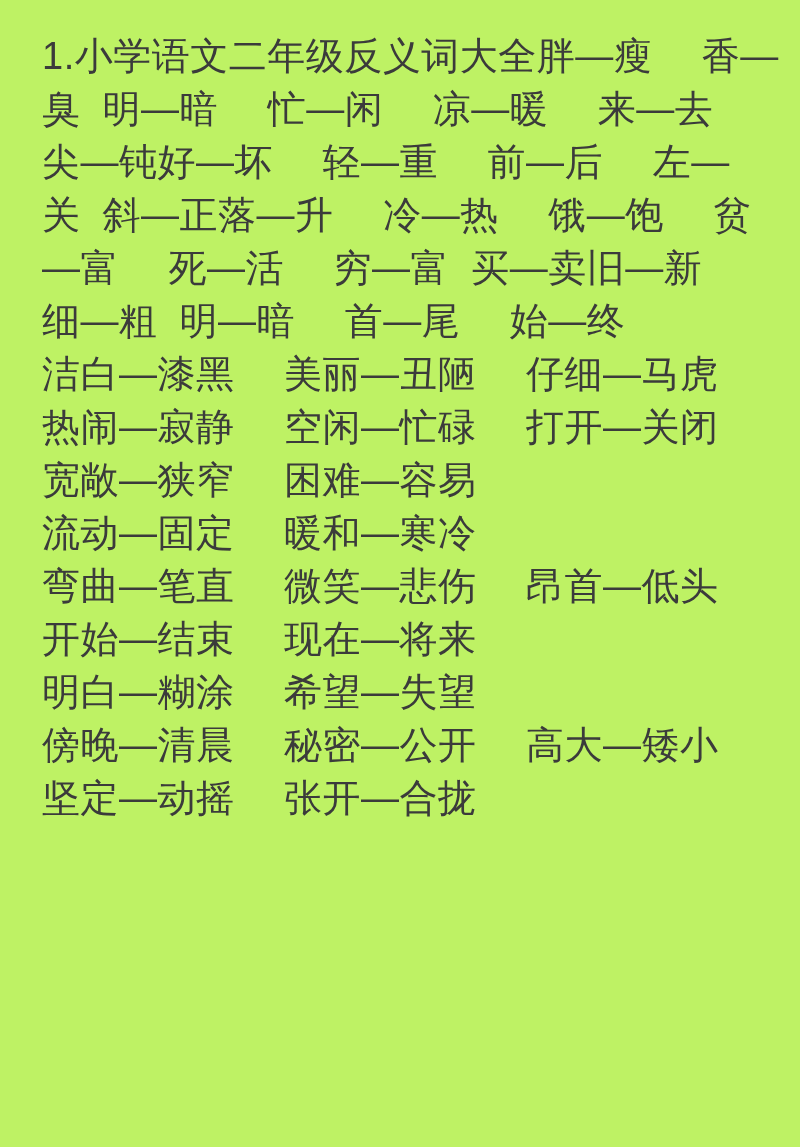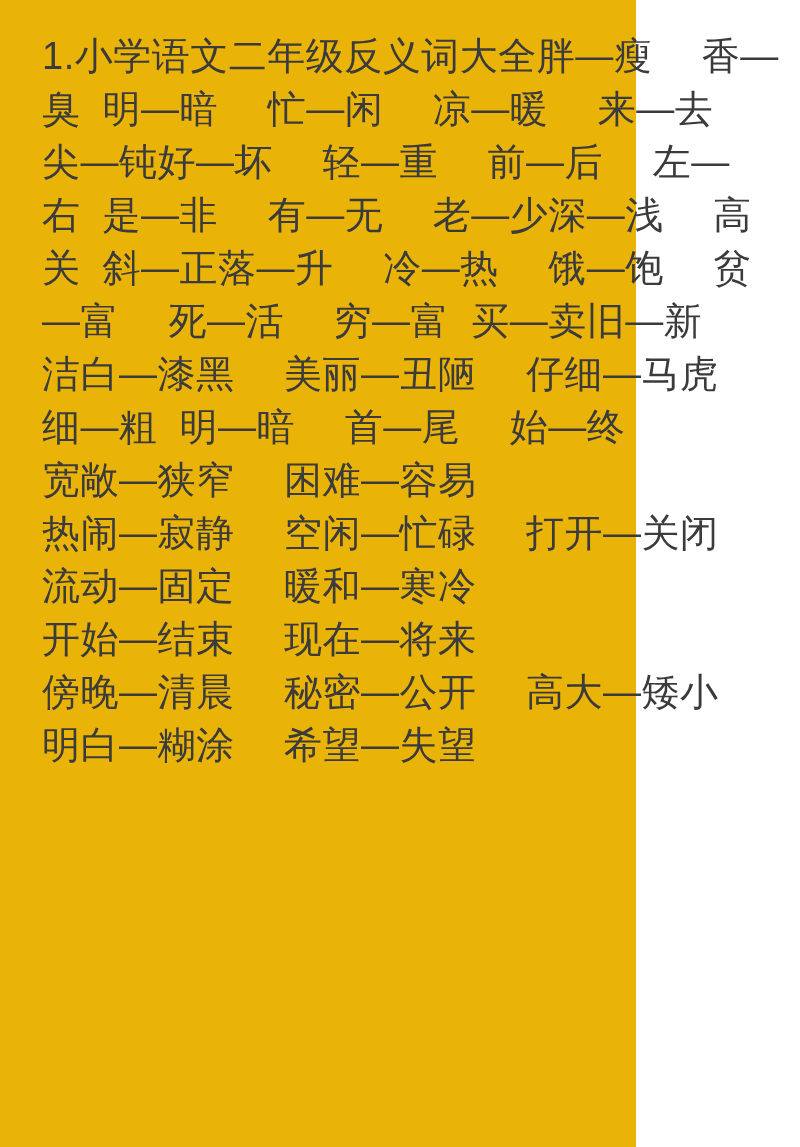--- a/index.html
+++ b/index.html
@@ -8,46 +8,47 @@
     background: #ffffff;
   }
   body {
     width: 800px;
     height: 1147px;
     overflow: hidden;
     font-family: "Liberation Sans", "DejaVu Sans", sans-serif;
   }
   .page {
     box-sizing: border-box;
-    width: 636px;
+    width: 800px;
     height: 1147px;
     padding: 30px 10px 0 42px;
-    background: #eab308;
+    background: #bef264;
   }
   .line {
     font-size: 38px;
     line-height: 53px;
     height: 53px;
     color: #3b3b3b;
     white-space: pre;
     letter-spacing: 0.5px;
     font-weight: 400;
   }
 </style>
 </head>
 <body>
 
 <div class="page">
   <div class="line">1.小学语文二年级反义词大全胖—瘦　 香—</div>
   <div class="line">臭  明—暗　 忙—闲　 凉—暖　 来—去</div>
   <div class="line">尖—钝好—坏　 轻—重　 前—后　 左—</div>
-  <div class="line">右  是—非　 有—无　 老—少深—浅　 高</div>
   <div class="line">关  斜—正落—升　 冷—热　 饿—饱　 贫</div>
   <div class="line">—富　 死—活　 穷—富  买—卖旧—新</div>
+  <div class="line">细—粗  明—暗　 首—尾　 始—终</div>
   <div class="line">洁白—漆黑　 美丽—丑陋　 仔细—马虎</div>
-  <div class="line">细—粗  明—暗　 首—尾　 始—终</div>
+  <div class="line">热闹—寂静　 空闲—忙碌　 打开—关闭</div>
   <div class="line">宽敞—狭窄　 困难—容易</div>
-  <div class="line">热闹—寂静　 空闲—忙碌　 打开—关闭</div>
   <div class="line">流动—固定　 暖和—寒冷</div>
+  <div class="line">弯曲—笔直　 微笑—悲伤　 昂首—低头</div>
   <div class="line">开始—结束　 现在—将来</div>
+  <div class="line">明白—糊涂　 希望—失望</div>
   <div class="line">傍晚—清晨　 秘密—公开　 高大—矮小</div>
-  <div class="line">明白—糊涂　 希望—失望</div>
+  <div class="line">坚定—动摇　 张开—合拢</div>
 </div>
 
 </body></html>

